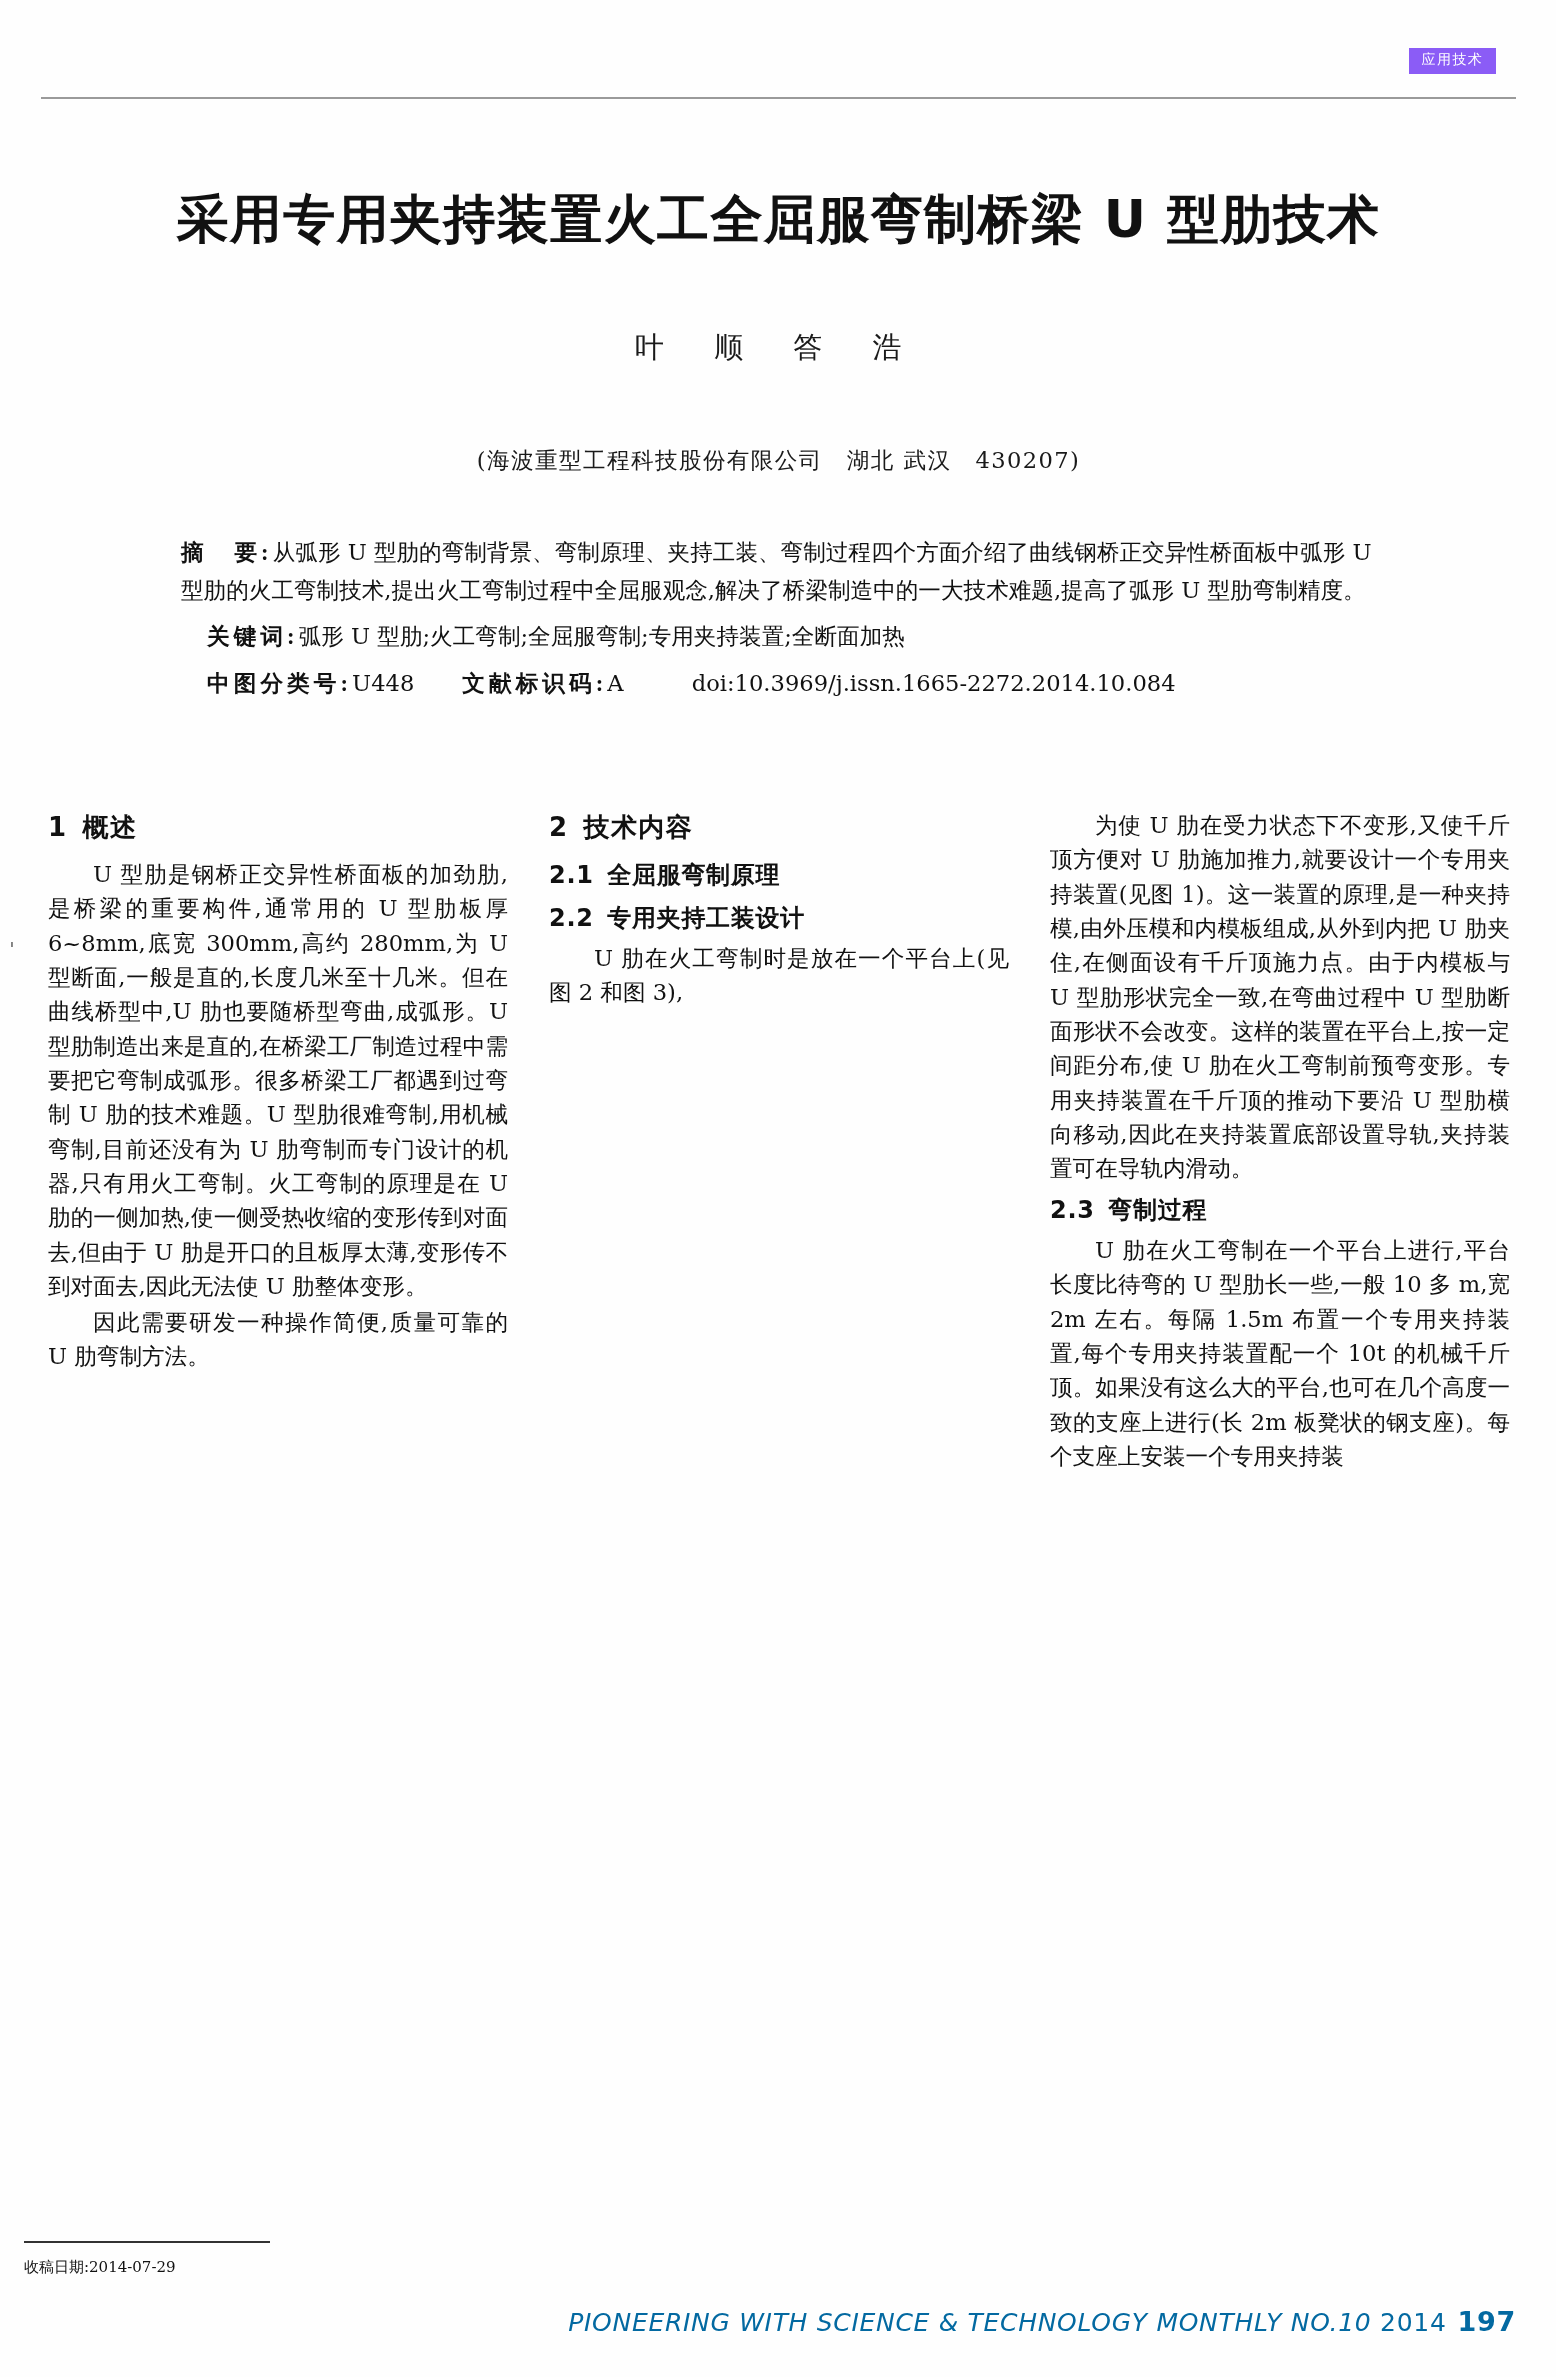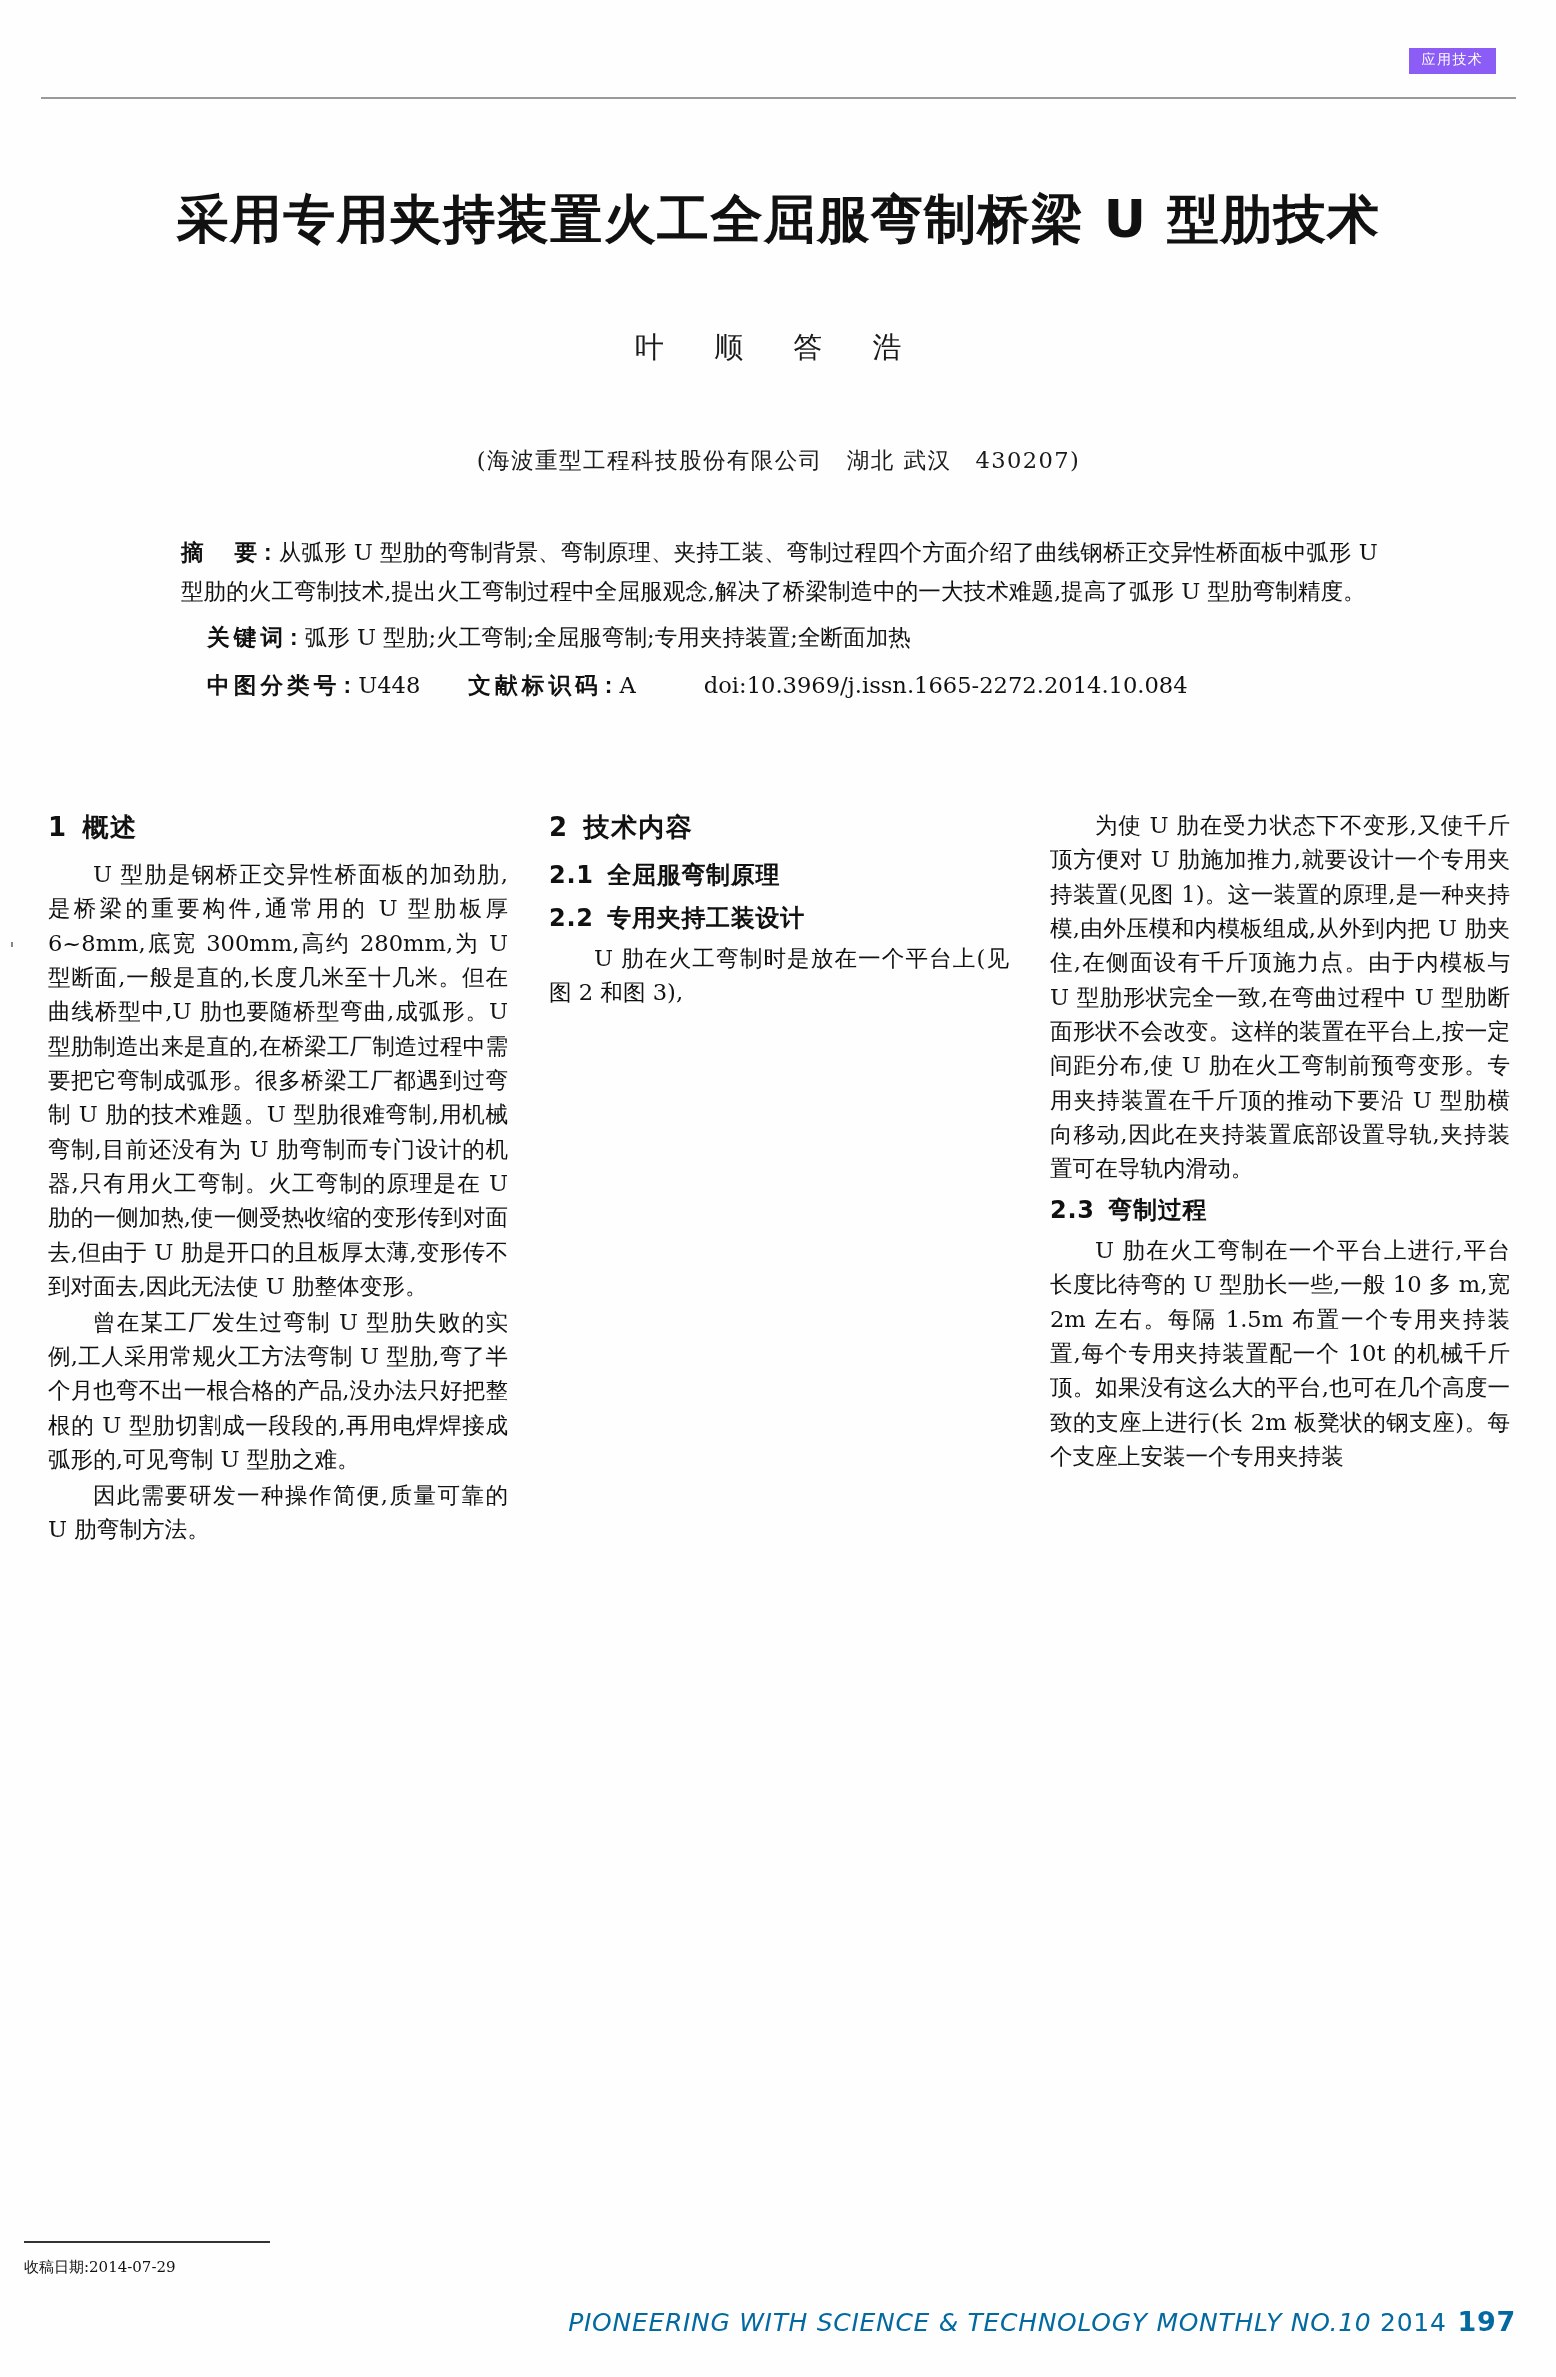--- a/index.html
+++ b/index.html
@@ -87,21 +87,21 @@
   .abs-block {
     position: absolute;
     left: 181px;
     top: 534px;
     width: 1204px;
     font-size: 22.6px;
     line-height: 1.62;
     color: #111;
   }
   .abs-label {
-    font-family: Liberation Mono, monospace;
+    font-family: Liberation Serif, serif;
     font-weight: bold;
     letter-spacing: 4.1px;
   }
   .kw-line, .cls-line {
     margin-top: 9.6px;
     padding-left: 26px;
   }
   .cls-line span.gap1 { display: inline-block; width: 48px; }
   .cls-line span.gap2 { display: inline-block; width: 68px; }
   
@@ -214,21 +214,20 @@
 
   <div class="tick">'</div>
 
   <div class="columns">
 
     <div class="col col1">
       <div class="sec-h1">
         <span class="num">1</span><span>概述</span>
       </div>
       <p>U 型肋是钢桥正交异性桥面板的加劲肋,是桥梁的重要构件,通常用的 U 型肋板厚 6~8mm,底宽 300mm,高约 280mm,为 U 型断面,一般是直的,长度几米至十几米。但在曲线桥型中,U 肋也要随桥型弯曲,成弧形。U 型肋制造出来是直的,在桥梁工厂制造过程中需要把它弯制成弧形。很多桥梁工厂都遇到过弯制 U 肋的技术难题。U 型肋很难弯制,用机械弯制,目前还没有为 U 肋弯制而专门设计的机器,只有用火工弯制。火工弯制的原理是在 U 肋的一侧加热,使一侧受热收缩的变形传到对面去,但由于 U 肋是开口的且板厚太薄,变形传不到对面去,因此无法使 U 肋整体变形。</p>
-      <p>曾在某工厂发生过弯制 U 型肋失败的实例,工人采用常规火工方法弯制 U 型肋,弯了半个月也弯不出一根合格的产品,没办法只好把整根的 U 型肋切割成一段段的,再用电焊焊接成弧形的,可见弯制 U 型肋之难。</p>
       <p>因此需要研发一种操作简便,质量可靠的 U 肋弯制方法。</p>
     </div>
 
     <div class="col col2">
       <div class="sec-h1">
         <span class="num">2</span><span>技术内容</span>
       </div>
       <div class="sec-h2">
         <span class="num">2.1</span><span>全屈服弯制原理</span>
       </div>

